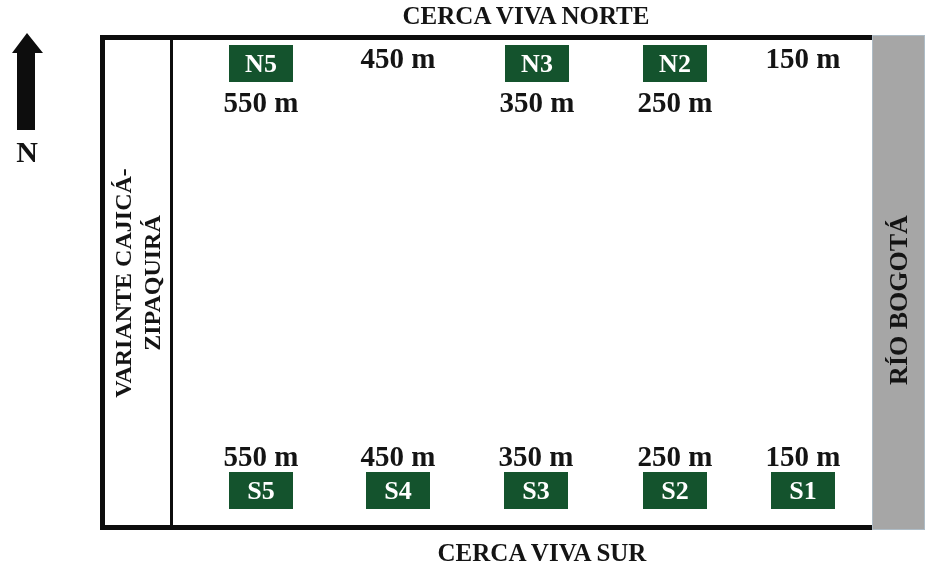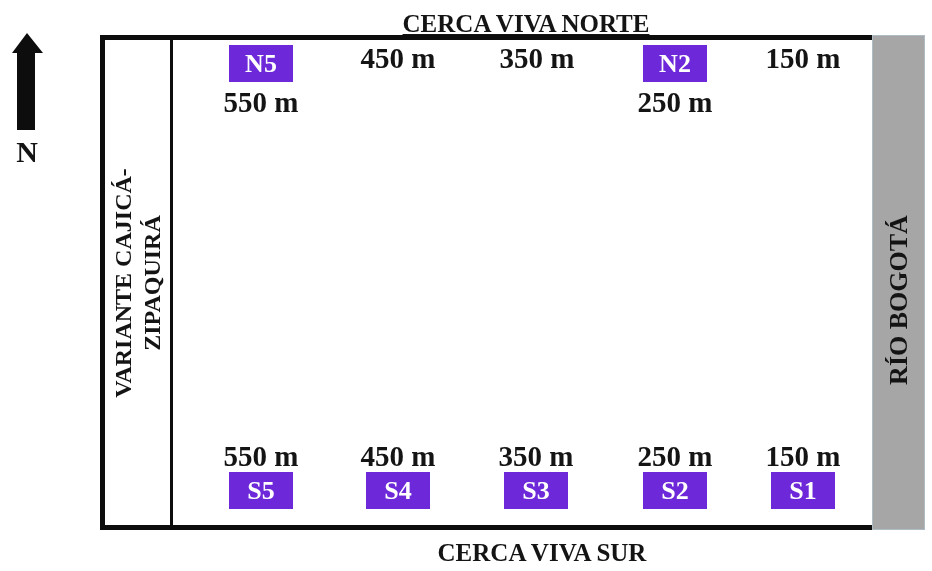--- a/index.html
+++ b/index.html
@@ -19,21 +19,21 @@
   .compass-label {
     position: absolute; left: 10px; top: 137px; width: 34px;
     text-align: center; font-size: 30px; font-weight: bold; line-height: 30px;
   }
 
   
   .fence-title {
     position: absolute; transform: translateX(-50%);
     font-size: 25px; font-weight: bold; line-height: 26px; white-space: nowrap;
   }
-  .fence-title.north { left: 526px; top: 11px; text-decoration: underline; }
+  .fence-title.north { left: 526px; top: 3px; }
   .fence-title.south { left: 542px; top: 540px; }
 
   
   .plot {
     position: absolute; left: 100px; top: 35px;
     width: 772px; height: 495px;
     box-sizing: border-box;
     border: 5px solid #0d0d0d;
     border-right: none;
     background: #ffffff;
@@ -64,21 +64,21 @@
   }
 
   
   .station {
     position: absolute; transform: translateX(-50%);
     display: flex; flex-direction: column; align-items: center;
   }
   .station.north-row { top: 45px; }
   .station.south-row { top: 443px; }
   .station-box {
-    width: 64px; height: 37px; background: #6d28d9; color: #ffffff;
+    width: 64px; height: 37px; background: #14532d; color: #ffffff;
     font-size: 26px; font-weight: bold; line-height: 37px; text-align: center;
   }
   .station-distance {
     width: 96px; text-align: center;
     font-size: 29px; font-weight: bold; line-height: 26px; color: #141414;
   }
   .station.north-row .station-box { margin-bottom: 7px; }
   .station.south-row .station-distance { margin-bottom: 3px; }
 </style>
 </head>
@@ -110,20 +110,21 @@
   </div>
 
   <div class="station north-row" style="left:261px">
     <div class="station-box">N5</div>
     <div class="station-distance">550 m</div>
   </div>
   <div class="station north-row" style="left:398px">
     <div class="station-distance">450 m</div>
   </div>
   <div class="station north-row" style="left:537px">
+    <div class="station-box">N3</div>
     <div class="station-distance">350 m</div>
   </div>
   <div class="station north-row" style="left:675px">
     <div class="station-box">N2</div>
     <div class="station-distance">250 m</div>
   </div>
   <div class="station north-row" style="left:803px">
     <div class="station-distance">150 m</div>
   </div>
 

